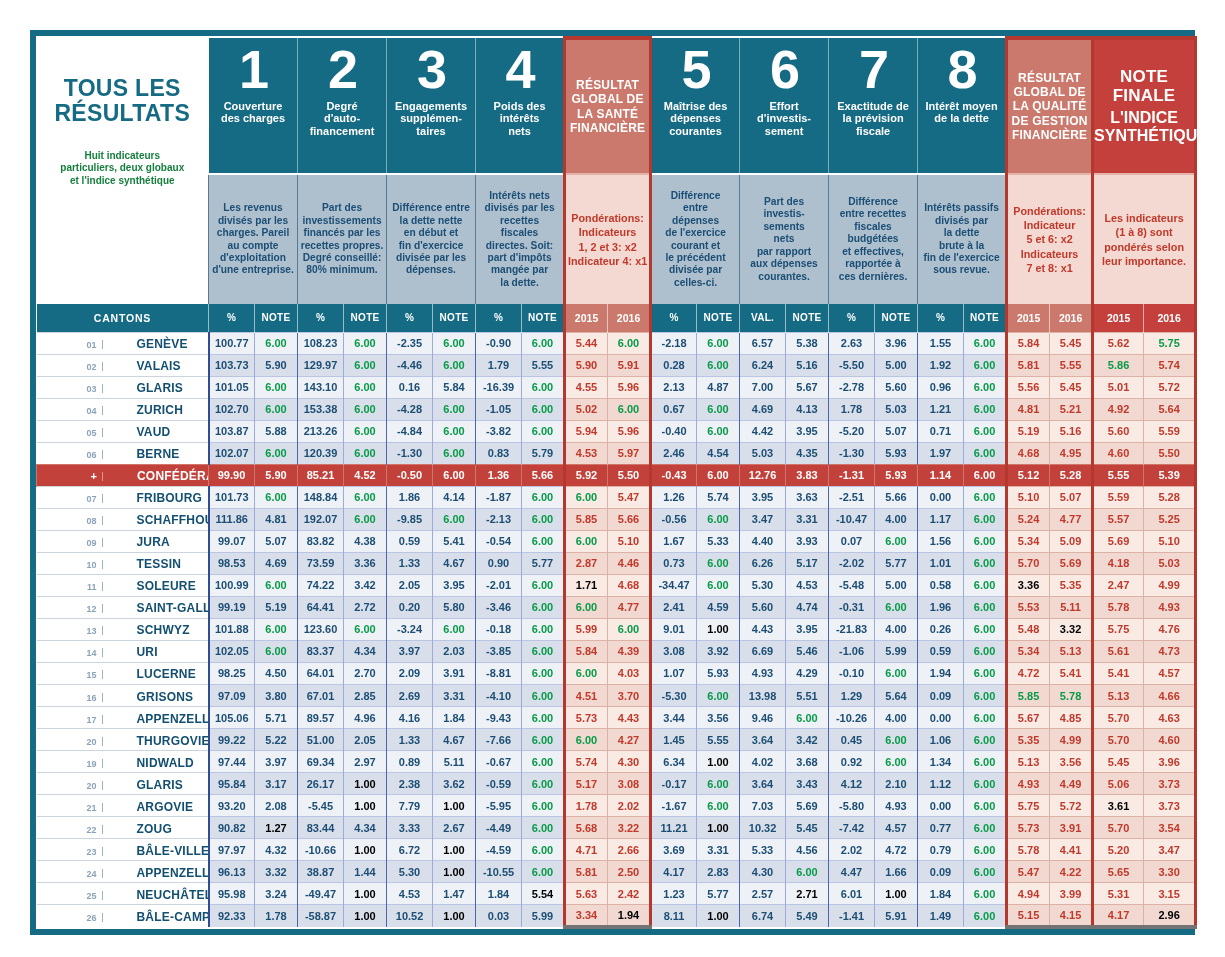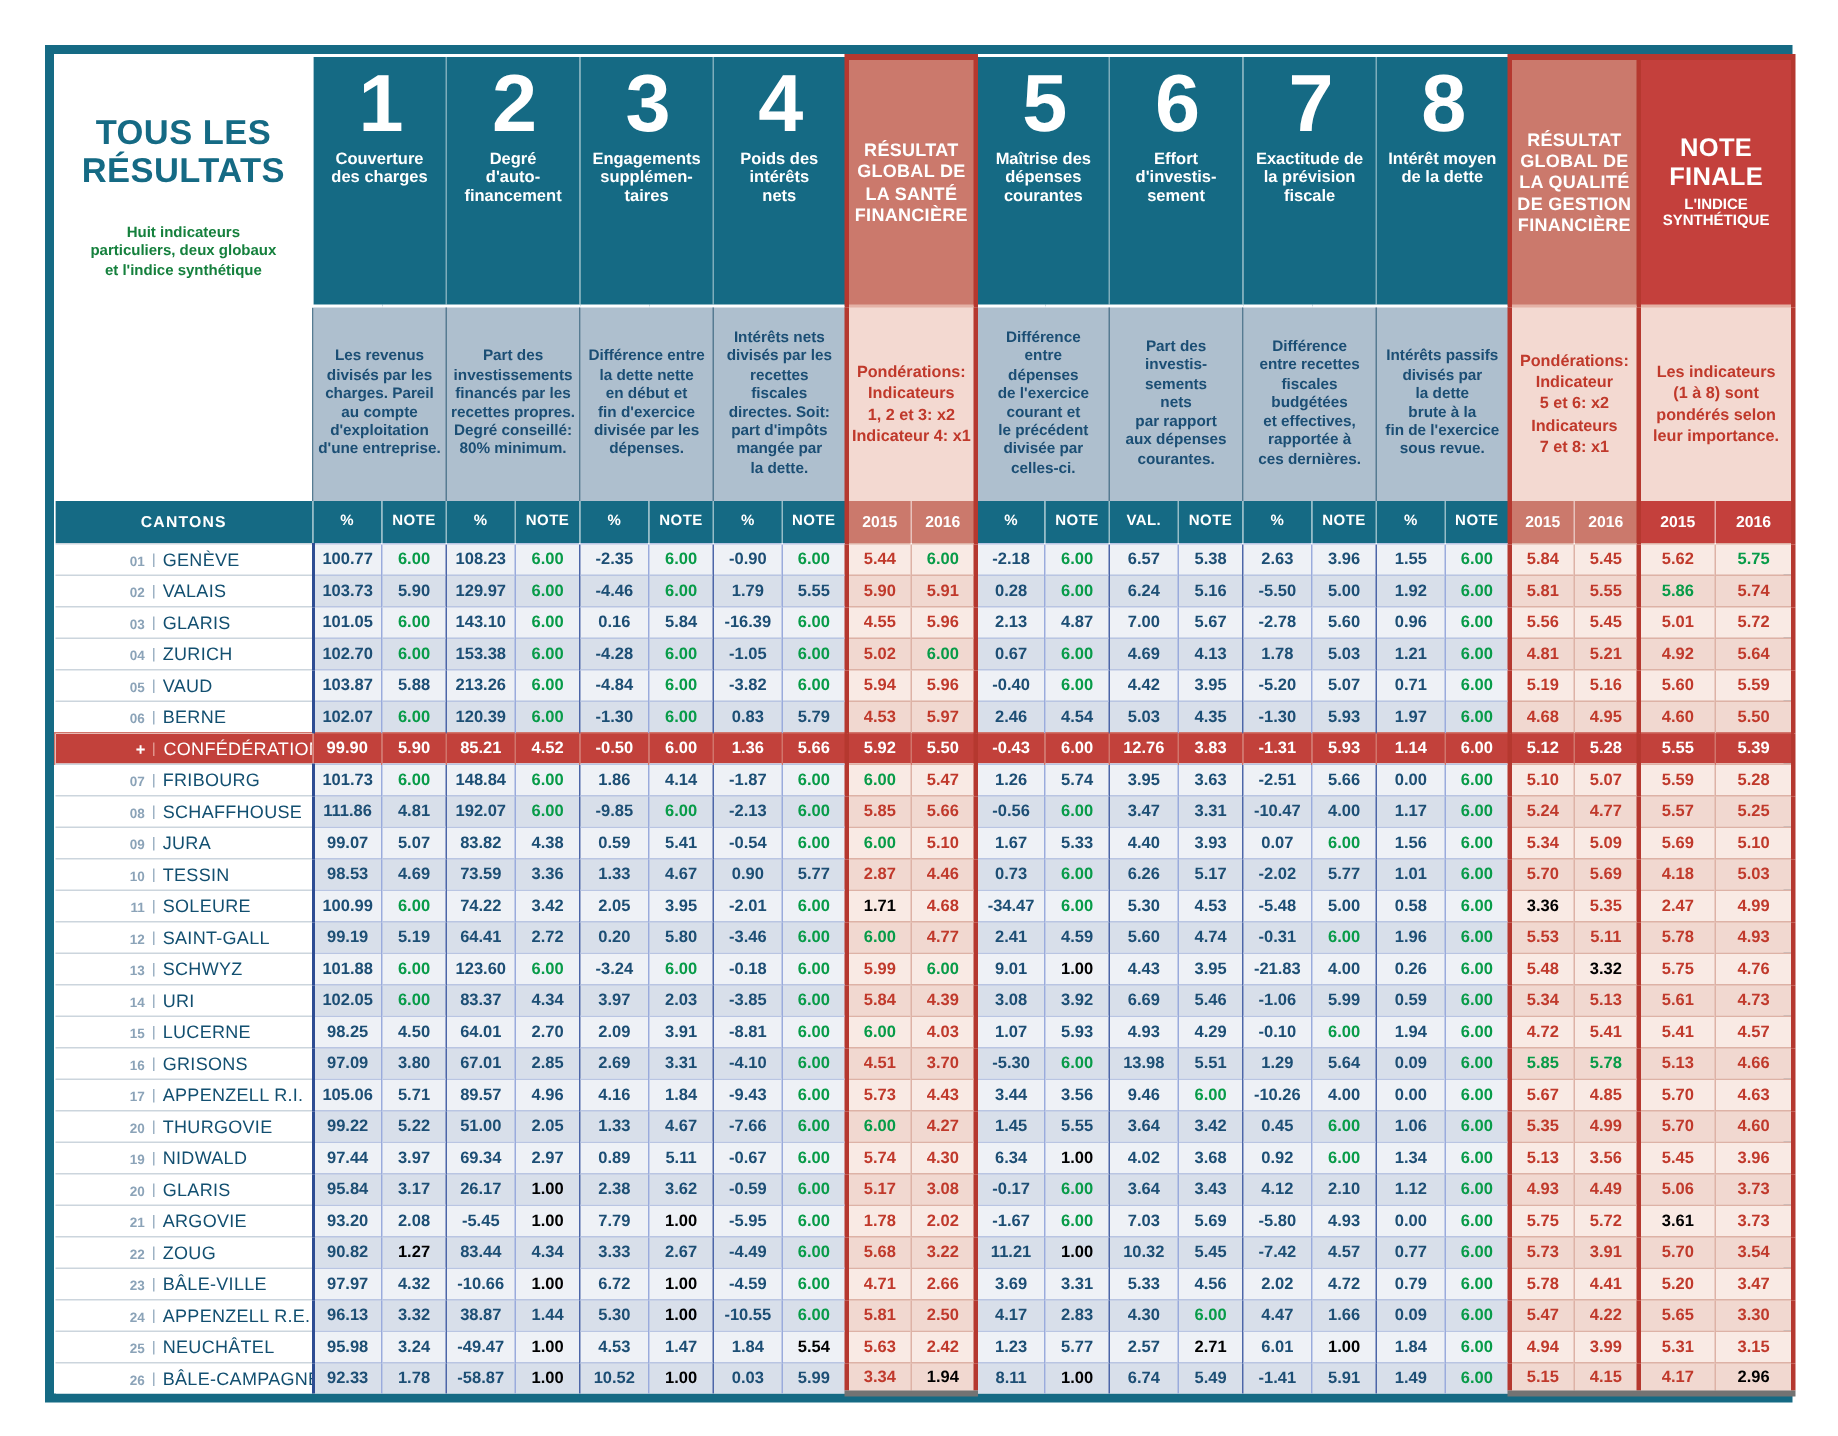--- a/index.html
+++ b/index.html
@@ -2,37 +2,37 @@
 <html><head>
 <meta charset="utf-8">
 <style>
   html,body{margin:0;padding:0;background:#fff;}
   body{width:1225px;height:957px;position:relative;font-family:"Liberation Sans",sans-serif;-webkit-font-smoothing:antialiased;}
   .frame{position:absolute;left:30px;top:30px;width:1153px;height:893px;border:6px solid #156a84;background:#fff;}
   table{border-collapse:collapse;table-layout:fixed;width:100%;height:100%;}
   td,th{padding:0;margin:0;}
 
   
-  .hA{height:166px;}
+  .hA{height:136px;}
   .hB{height:130px;}
   .hC{height:28px;}
   .panel{background:#fff;text-align:center;vertical-align:top;}
   .panel .ttl{margin-top:38px;color:#156a84;font-size:23px;font-weight:bold;line-height:1.08;white-space:pre-line;letter-spacing:.3px;}
   .panel .sub{margin:24px 20px 0 20px;color:#15803d;font-size:10px;font-weight:bold;line-height:1.25;}
   .num-cell{background:#156a84;color:#fff;text-align:center;vertical-align:top;border-left:1px solid rgba(255,255,255,.45);}
   .bignum{font-size:54px;font-weight:bold;line-height:1.02;letter-spacing:-2px;margin-top:4px;}
   .indlabel{font-size:11px;font-weight:bold;line-height:1.12;white-space:pre-line;margin-top:3px;}
   .desc-cell{background:#aebfce;color:#1b4e74;font-size:10.2px;font-weight:bold;text-align:center;vertical-align:middle;line-height:1.22;white-space:pre-line;border-left:1px solid #567b92;border-top:2px solid #fff;}
   
   .grp-hd{color:#fff;text-align:center;vertical-align:middle;font-weight:bold;}
   .salmon{background:#cb796c;}
   .redhd{background:#c4403c;}
   .grp-hd .gt{font-size:12px;line-height:1.18;white-space:pre-line;letter-spacing:.2px;}
   .grp-hd .gt.big{font-size:17px;line-height:1.1;}
-  .grp-hd .gs2{font-size:10px;line-height:1.12;white-space:pre-line;margin-top:3px;}
+  .grp-hd .gs2{font-size:16px;line-height:1.12;white-space:pre-line;margin-top:3px;}
   .grp-desc{background:#f3d9d1;color:#c0392b;font-size:10.8px;font-weight:bold;text-align:center;vertical-align:middle;line-height:1.3;white-space:pre-line;border-top:2px solid #e4b2a6;}
   .rl{border-left:3px solid #b5382f !important;}
   .rr{border-right:3px solid #b5382f !important;}
   .rt{border-top:4px solid #b5382f;}
   .bot{border-bottom:4px solid #737373;}
 
   
   .sh{background:#156a84;color:#fff;font-size:10px;font-weight:bold;text-align:center;vertical-align:middle;border-left:1px solid rgba(255,255,255,.55);letter-spacing:.3px;}
   .sh.cant{font-size:10.5px;letter-spacing:.8px;}
   .yr{color:#fff;font-size:10.5px;font-weight:bold;text-align:center;vertical-align:middle;border-left:1px solid rgba(255,255,255,.55);}
@@ -46,21 +46,21 @@
   .c0{border-left:2px solid #2e4d93;}
   .pink{color:#c0392b;border-top:1px solid #ddb2a6;border-left:none;}
   .pr-o{background:#f9eae4;}
   .pr-e{background:#f1d8d0;}
   .pd{border-left:1px solid #ddb2a6;}
   .g{color:#079b48;}
   .k{color:#000;}
   .cant-cell{background:#fff;text-align:left;vertical-align:middle;border-top:1px solid #ccd5dd;white-space:nowrap;overflow:hidden;}
   .rn{display:inline-block;width:20px;text-align:right;font-size:9px;font-weight:bold;color:#8ba3b8;margin-left:40px;}
   .bar{display:inline-block;width:1px;height:9px;background:#9db2c4;margin:0 6px 0 5px;vertical-align:-1px;}
-  .nm{font-size:12px;font-weight:normal;color:#124f70;letter-spacing:.2px;}
+  .nm{font-size:12px;font-weight:bold;color:#124f70;letter-spacing:.2px;margin-left:28px;}
   tr.conf td{background:#c2413b !important;color:#fff !important;border-top:1px solid #d1756b;border-left:1px solid #d1756b;}
   tr.conf td .rn,tr.conf td .nm{color:#fff;}
   tr.conf td .rn{font-size:11px;}
   tr.conf td .bar{background:#e0948b;}
   tr.conf td.rl{border-left:3px solid #b5382f !important;}
   tr.conf td.rr{border-right:3px solid #b5382f !important;}
 </style>
 </head>
 <body>
 

